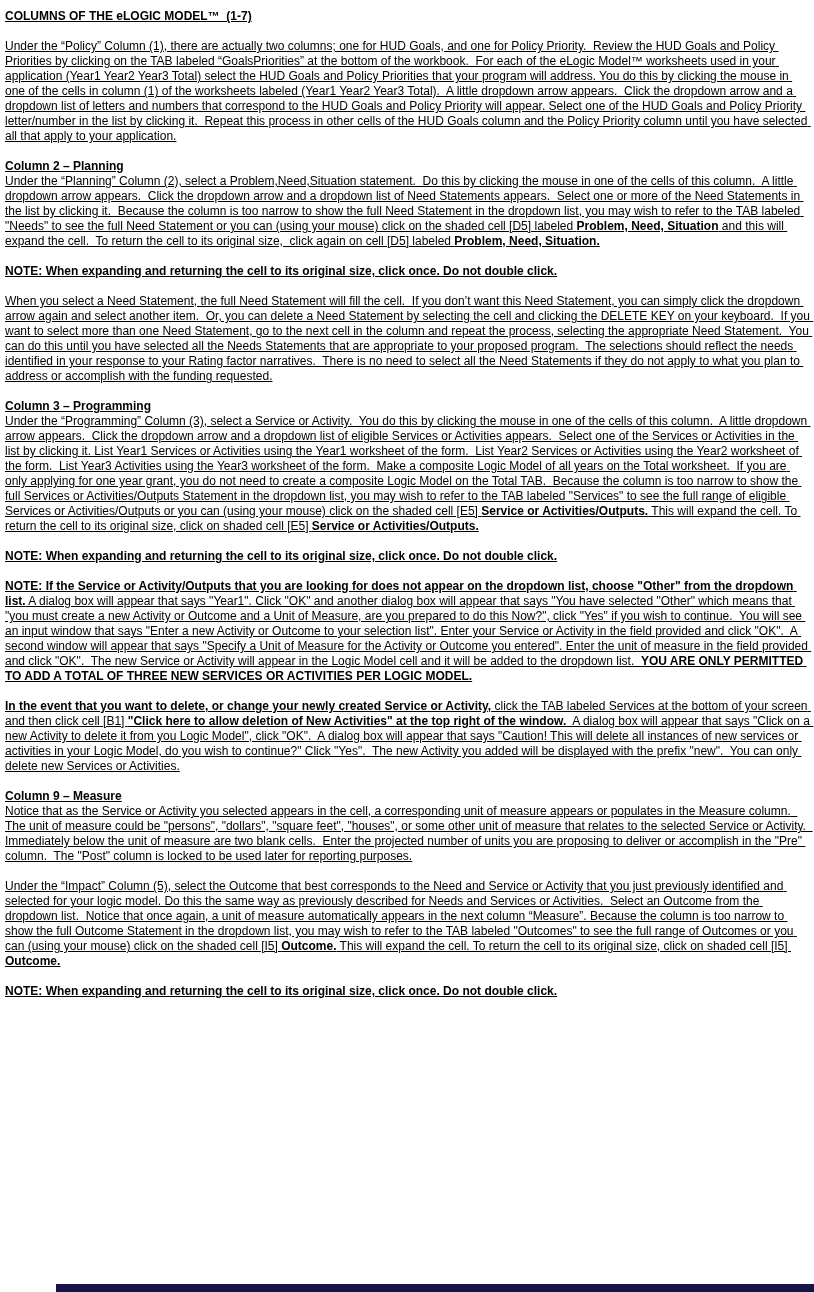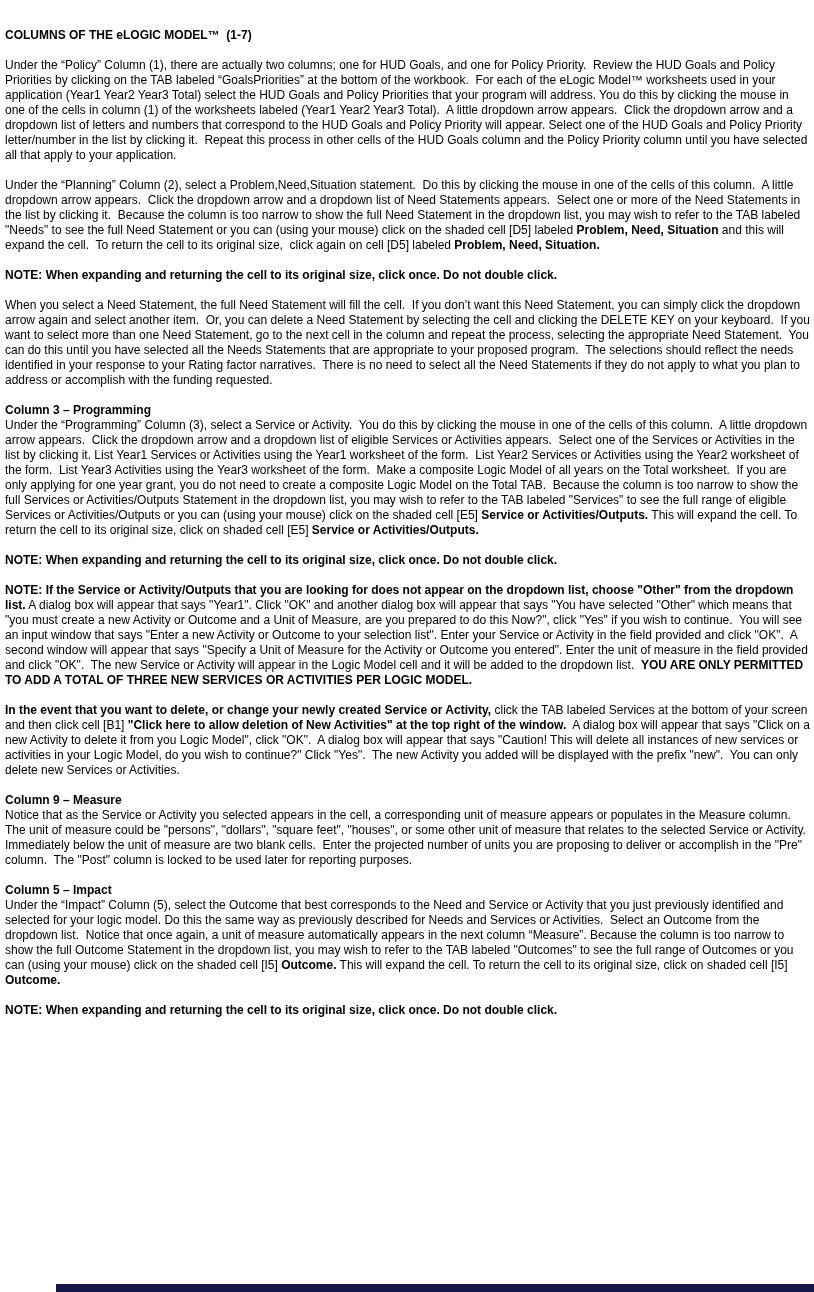--- a/index.html
+++ b/index.html
@@ -9,21 +9,21 @@
     height: 1292px;
     background: #ffffff;
     position: relative;
     overflow: hidden;
     font-family: "Liberation Sans", "DejaVu Sans", sans-serif;
     font-size: 12px;
     line-height: 15px;
     color: #000000;
     -webkit-font-smoothing: antialiased;
   }
-  .doc { padding: 28px 4px 0 5px; }
+  .doc { padding: 9px 4px 0 5px; text-decoration: underline; }
   .title {
     font-weight: bold;
     white-space: pre-wrap;
     margin: 0 0 15px 0;
   }
   .block {
     white-space: pre-wrap;
     margin: 0 0 15px 0;
   }
   .block.heading { margin-bottom: 0; font-weight: bold; }
@@ -38,29 +38,29 @@
     background: #151547;
   }
 </style>
 </head>
 <body>
 
 <div class="doc">
   <div class="title">COLUMNS OF THE eLOGIC MODEL™  (1-7)</div>
   <div>
       <div class="block para"><span>Under the “Policy” Column (1), there are actually two columns; one for HUD Goals, and one for Policy Priority.  Review the HUD Goals and Policy Priorities by clicking on the TAB labeled “GoalsPriorities” at the bottom of the workbook.  For each of the eLogic Model™ worksheets used in your application (Year1 Year2 Year3 Total) select the HUD Goals and Policy Priorities that your program will address. You do this by clicking the mouse in one of the cells in column (1) of the worksheets labeled (Year1 Year2 Year3 Total).  A little dropdown arrow appears.  Click the dropdown arrow and a dropdown list of letters and numbers that correspond to the HUD Goals and Policy Priority will appear. Select one of the HUD Goals and Policy Priority letter/number in the list by clicking it.  Repeat this process in other cells of the HUD Goals column and the Policy Priority column until you have selected all that apply to your application.</span></div>
+      <div class="block heading"><span class="bold">Column 2 – Planning</span></div>
       <div class="block para"><span>Under the “Planning” Column (2), select a Problem,Need,Situation statement.  Do this by clicking the mouse in one of the cells of this column.  A little dropdown arrow appears.  Click the dropdown arrow and a dropdown list of Need Statements appears.  Select one or more of the Need Statements in the list by clicking it.  Because the column is too narrow to show the full Need Statement in the dropdown list, you may wish to refer to the TAB labeled "Needs" to see the full Need Statement or you can (using your mouse) click on the shaded cell [D5] labeled </span><span class="bold">Problem, Need, Situation</span><span> and this will expand the cell.  To return the cell to its original size,  click again on cell [D5] labeled </span><span class="bold">Problem, Need, Situation.</span></div>
       <div class="block note"><span class="bold">NOTE: When expanding and returning the cell to its original size, click once. Do not double click.</span></div>
       <div class="block para"><span>When you select a Need Statement, the full Need Statement will fill the cell.  If you don’t want this Need Statement, you can simply click the dropdown arrow again and select another item.  Or, you can delete a Need Statement by selecting the cell and clicking the DELETE KEY on your keyboard.  If you want to select more than one Need Statement, go to the next cell in the column and repeat the process, selecting the appropriate Need Statement.  You can do this until you have selected all the Needs Statements that are appropriate to your proposed program.  The selections should reflect the needs identified in your response to your Rating factor narratives.  There is no need to select all the Need Statements if they do not apply to what you plan to address or accomplish with the funding requested.</span></div>
       <div class="block heading"><span class="bold">Column 3 – Programming</span></div>
       <div class="block para"><span>Under the “Programming” Column (3), select a Service or Activity.  You do this by clicking the mouse in one of the cells of this column.  A little dropdown arrow appears.  Click the dropdown arrow and a dropdown list of eligible Services or Activities appears.  Select one of the Services or Activities in the list by clicking it. List Year1 Services or Activities using the Year1 worksheet of the form.  List Year2 Services or Activities using the Year2 worksheet of the form.  List Year3 Activities using the Year3 worksheet of the form.  Make a composite Logic Model of all years on the Total worksheet.  If you are only applying for one year grant, you do not need to create a composite Logic Model on the Total TAB.  Because the column is too narrow to show the full Services or Activities/Outputs Statement in the dropdown list, you may wish to refer to the TAB labeled "Services" to see the full range of eligible Services or Activities/Outputs or you can (using your mouse) click on the shaded cell [E5] </span><span class="bold">Service or Activities/Outputs.</span><span> This will expand the cell. To return the cell to its original size, click on shaded cell [E5] </span><span class="bold">Service or Activities/Outputs.</span></div>
       <div class="block note"><span class="bold">NOTE: When expanding and returning the cell to its original size, click once. Do not double click.</span></div>
       <div class="block para"><span class="bold">NOTE: If the Service or Activity/Outputs that you are looking for does not appear on the dropdown list, choose "Other" from the dropdown list.</span><span> A dialog box will appear that says "Year1". Click "OK" and another dialog box will appear that says "You have selected "Other" which means that "you must create a new Activity or Outcome and a Unit of Measure, are you prepared to do this Now?", click "Yes" if you wish to continue.  You will see an input window that says "Enter a new Activity or Outcome to your selection list". Enter your Service or Activity in the field provided and click "OK".  A second window will appear that says "Specify a Unit of Measure for the Activity or Outcome you entered". Enter the unit of measure in the field provided and click "OK".  The new Service or Activity will appear in the Logic Model cell and it will be added to the dropdown list.  </span><span class="bold">YOU ARE ONLY PERMITTED TO ADD A TOTAL OF THREE NEW SERVICES OR ACTIVITIES PER LOGIC MODEL.</span></div>
       <div class="block para"><span class="bold">In the event that you want to delete, or change your newly created Service or Activity,</span><span> click the TAB labeled Services at the bottom of your screen and then click cell [B1] </span><span class="bold">"Click here to allow deletion of New Activities" at the top right of the window.</span><span>  A dialog box will appear that says "Click on a new Activity to delete it from you Logic Model", click "OK".  A dialog box will appear that says "Caution! This will delete all instances of new services or activities in your Logic Model, do you wish to continue?" Click "Yes".  The new Activity you added will be displayed with the prefix "new".  You can only delete new Services or Activities.</span></div>
       <div class="block heading"><span class="bold">Column 9 – Measure</span></div>
       <div class="block para"><span>Notice that as the Service or Activity you selected appears in the cell, a corresponding unit of measure appears or populates in the Measure column.  The unit of measure could be "persons", "dollars", "square feet", "houses", or some other unit of measure that relates to the selected Service or Activity.  Immediately below the unit of measure are two blank cells.  Enter the projected number of units you are proposing to deliver or accomplish in the "Pre" column.  The "Post" column is locked to be used later for reporting purposes.</span></div>
-      <div class="block heading"><span class="bold">Column 5 – Impact</span></div>
       <div class="block para"><span>Under the “Impact” Column (5), select the Outcome that best corresponds to the Need and Service or Activity that you just previously identified and selected for your logic model. Do this the same way as previously described for Needs and Services or Activities.  Select an Outcome from the dropdown list.  Notice that once again, a unit of measure automatically appears in the next column “Measure”. Because the column is too narrow to show the full Outcome Statement in the dropdown list, you may wish to refer to the TAB labeled "Outcomes" to see the full range of Outcomes or you can (using your mouse) click on the shaded cell [I5] </span><span class="bold">Outcome.</span><span> This will expand the cell. To return the cell to its original size, click on shaded cell [I5] </span><span class="bold">Outcome.</span></div>
       <div class="block note"><span class="bold">NOTE: When expanding and returning the cell to its original size, click once. Do not double click.</span></div>
     </div>
 </div>
 
 <div class="bottom-bar" style="background: rgb(21, 21, 71);"></div>
 
 </body></html>

